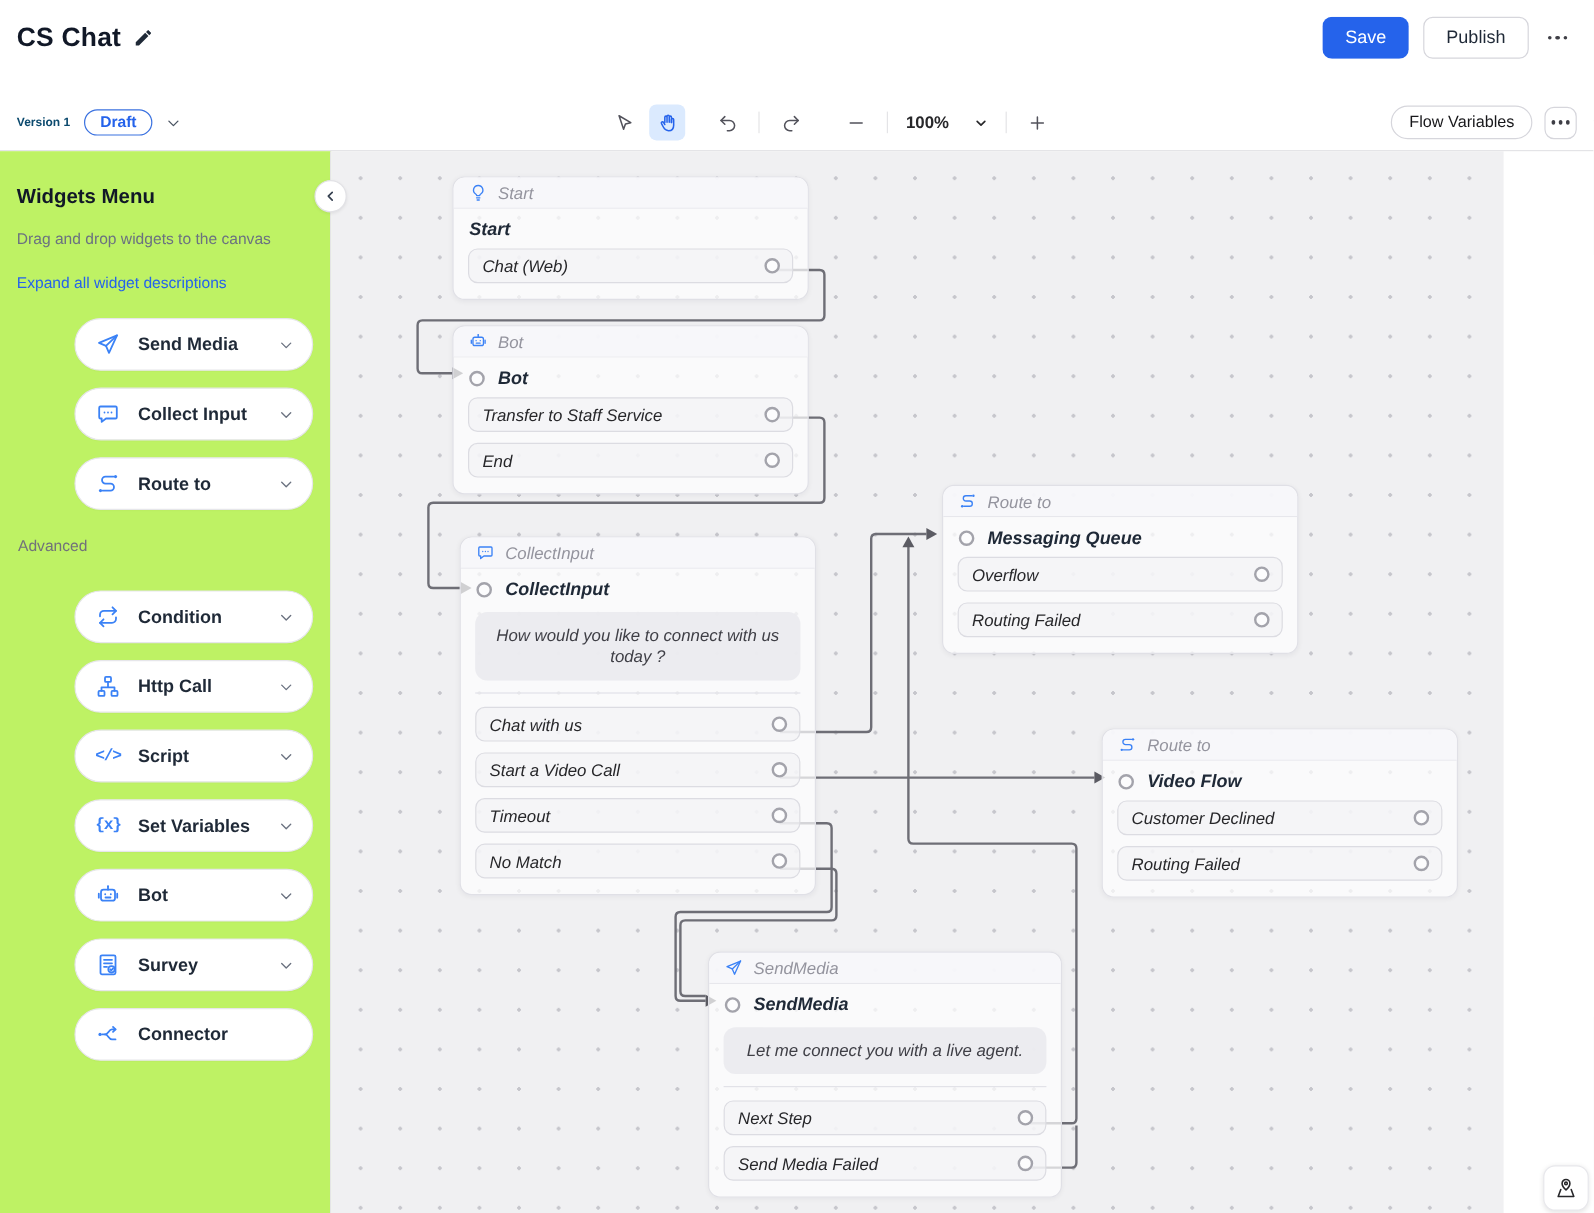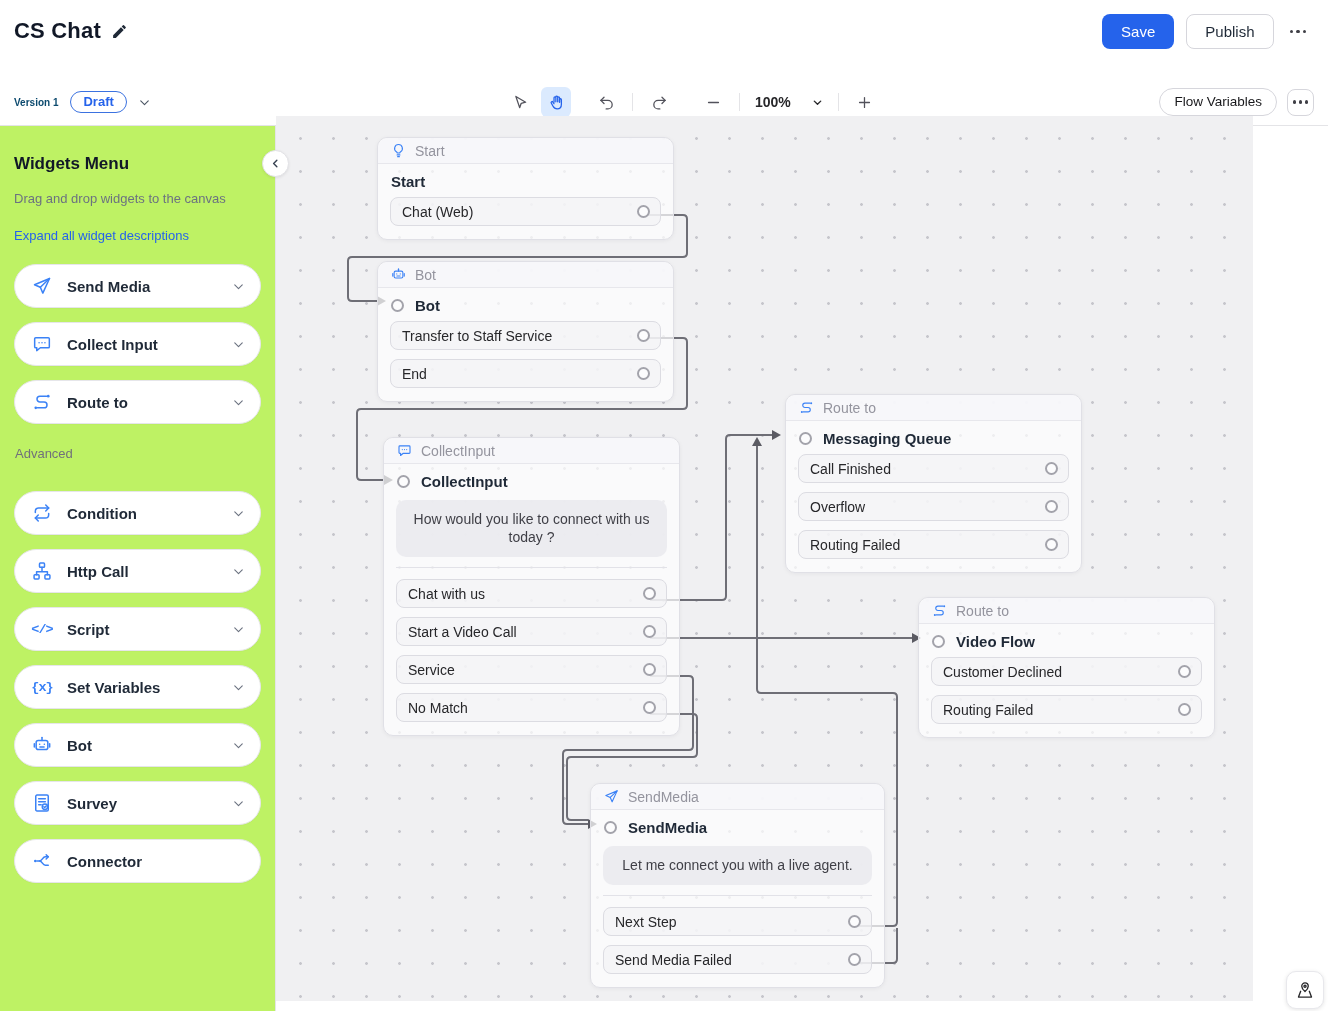--- a/index.html
+++ b/index.html
@@ -31,31 +31,31 @@
   .toolbar-right { margin-left:auto; display:flex; align-items:center; gap:10px; }
   .pill-btn { font-size:13.5px; color:#18181b; background:#fff; border:1px solid #d6d6dc; border-radius:15px; padding:5px 14px 6px; cursor:pointer; }
   .dots-sq { display:inline-flex; gap:2.5px; align-items:center; justify-content:center; width:27px; height:27px; border:1px solid #d6d6dc; border-radius:8px; background:#fff; cursor:pointer; }
 
   
   .sidebar { position:absolute; top:126px; left:0; width:276px; bottom:0; background:#bef264; border-right:1px solid #e4e4e7; padding:28px 14px 0; }
   .sb-title { font-size:17px; font-weight:800; color:#111827; }
   .sb-subtitle { font-size:13px; color:#6b7280; margin-top:17px; }
   .sb-link { font-size:13px; color:#2563eb; margin-top:22px; cursor:pointer; display:inline-block; }
   .widget-list { margin-top:20px; display:flex; flex-direction:column; }
-  .widget-card { height:44px; border:1px solid #e6e6ea; border-radius:22px; background:#fff; display:flex; align-items:center; padding:0 14px 0 16px; margin-bottom:14px; cursor:pointer; box-shadow:0 1px 1px rgba(0,0,0,.02); }
+  .widget-card { height:44px; border:1px solid #e6e6ea; border-radius:22px; background:#fff; display:flex; align-items:center; padding:0 14px 0 16px; margin-bottom:14px; cursor:pointer; box-shadow:0 1px 1px rgba(0,0,0,.02);margin-left:48px; }
   .widget-card .w-icon { color:#3b82f6; display:inline-flex; width:22px; justify-content:center; }
   .widget-card .w-glyph { color:#3b82f6; font-weight:700; font-size:13.5px; width:22px; text-align:center; font-family:"Liberation Mono", monospace; letter-spacing:-1px; }
   .widget-card .w-label { font-size:15px; font-weight:700; color:#1f2937; margin-left:14px; }
   .widget-card .w-chev { margin-left:auto; color:#6b7280; display:inline-flex; }
   .advanced-label { font-size:13px; color:#71717a; margin:8px 0 30px 1px; }
 
   
-  .canvas { position:absolute; top:116px; left:276px; width:977px; height:885px; background-color:#f0f0f2;
+  .canvas { position:absolute; top:126px; left:276px; width:977px; height:885px; background-color:#f0f0f2;
     background-image:radial-gradient(circle, #c6c6cc 1.3px, transparent 1.5px);
-    background-size:33px 33px; background-position:8px 6px; }
+    background-size:33px 33px; background-position:8px 6px;font-style:italic; }
   .collapse-btn { position:absolute; top:150px; left:262px; width:27px; height:27px; border-radius:50%; background:#fff; border:1px solid #e2e2e6; box-shadow:0 1px 3px rgba(0,0,0,.08); display:flex; align-items:center; justify-content:center; color:#374151; cursor:pointer; z-index:5; }
 
   .edges { position:absolute; inset:0; pointer-events:none; }
   .edge { fill:none; stroke:#6e6e76; stroke-width:2; }
   .arrow { fill:#5b5b63; stroke:none; }
 
   .node { position:absolute; width:297px; background:rgba(253,253,254,.72); border:1px solid #e0e0e6; border-radius:10px; box-shadow:0 1px 4px rgba(20,20,30,.05); }
   .node-header { height:26px; display:flex; align-items:center; gap:9px; padding:0 13px; background:rgba(246,246,249,.88); border-bottom:1px solid #e7e7ec; border-radius:10px 10px 0 0; color:#94949e; font-size:14px; cursor:grab; }
   .node-header .n-icon { color:#3b82f6; display:inline-flex; }
   .node-title-row { display:flex; align-items:center; gap:11px; padding:9px 13px 7px; font-size:15px; font-weight:800; color:#1f2937; }
@@ -413,21 +413,21 @@
       <div class="node-divider"></div>
       <div class="node-row">
         <span>Chat with us</span>
         <span class="port"></span>
       </div>
       <div class="node-row">
         <span>Start a Video Call</span>
         <span class="port"></span>
       </div>
       <div class="node-row">
-        <span>Service</span>
+        <span>Timeout</span>
         <span class="port"></span>
       </div>
       <div class="node-row">
         <span>No Match</span>
         <span class="port"></span>
       </div>
       <div class="node-pad-bottom"></div>
     </div>
 
     <div class="node" style="left:509px; top:278px;">
@@ -439,24 +439,20 @@
               <path d="M6.5 19h8a3.5 3.5 0 0 0 0-7h-5a3.5 3.5 0 0 1 0-7h8"></path>
             </svg>
         </span>
         <span>Route to</span>
       </div>
       <div class="node-title-row">
         <span class="port"></span>
         <span>Messaging Queue</span>
       </div>
       <div class="node-row">
-        <span>Call Finished</span>
-        <span class="port"></span>
-      </div>
-      <div class="node-row">
         <span>Overflow</span>
         <span class="port"></span>
       </div>
       <div class="node-row">
         <span>Routing Failed</span>
         <span class="port"></span>
       </div>
       <div class="node-pad-bottom"></div>
     </div>
 

